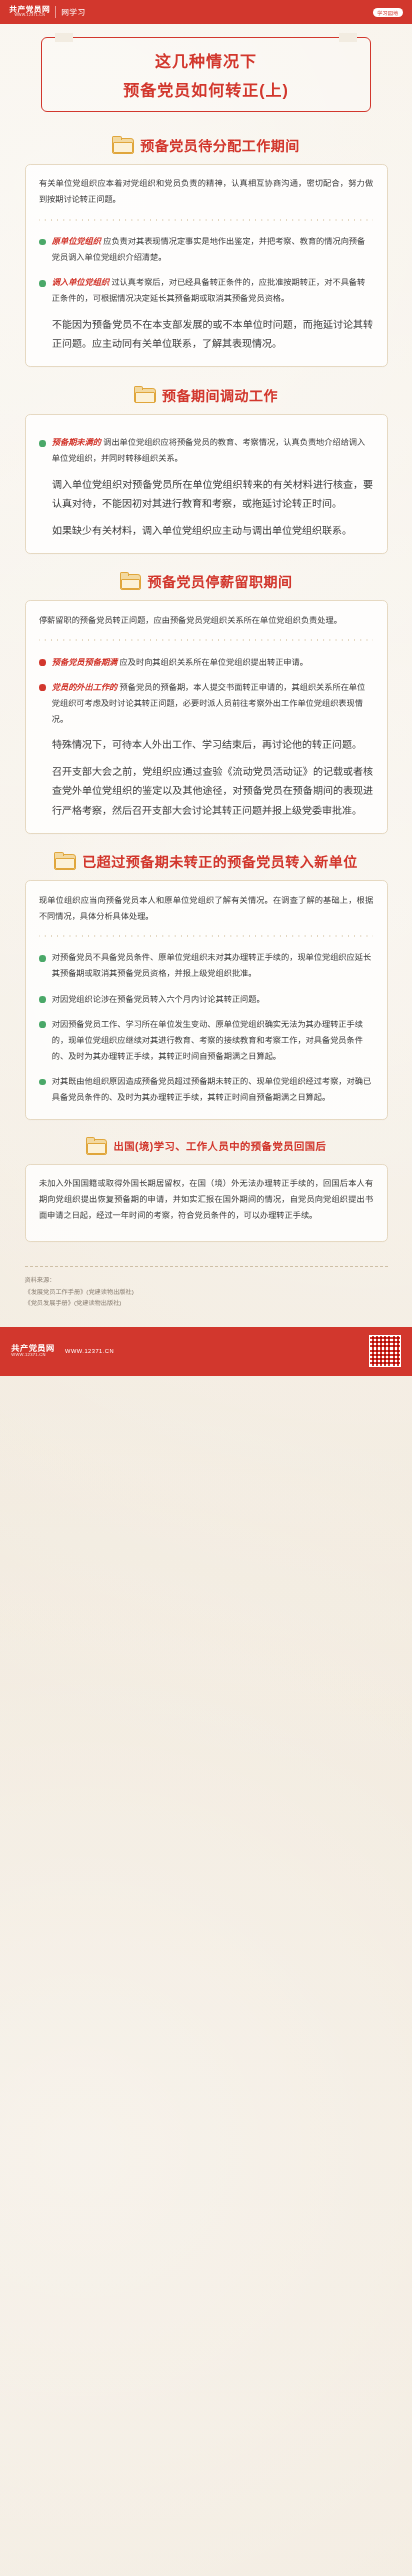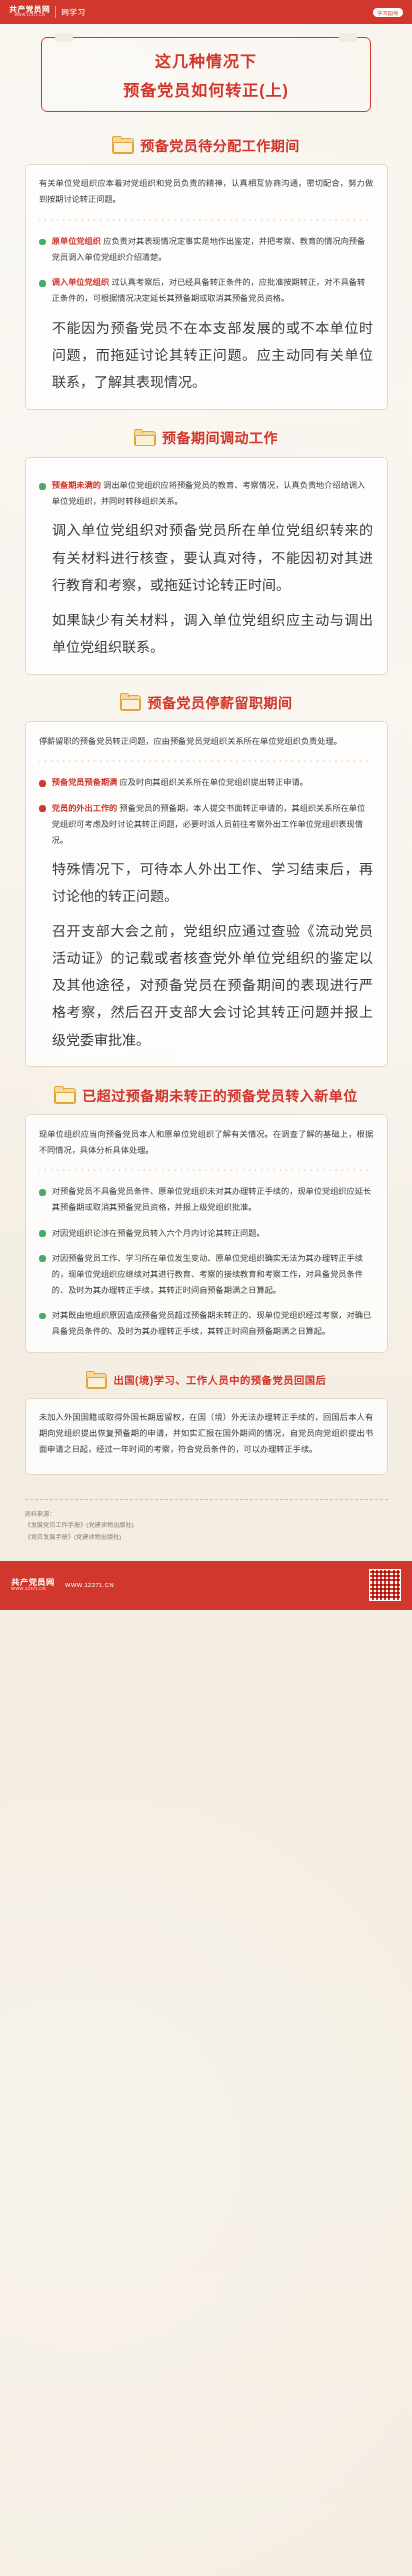--- a/index.html
+++ b/index.html
@@ -193,30 +193,31 @@
   .dot.green { background: #4aa868; }
   .dot.red { background: #d2372d; }
   .dot.hollow-red { background: #fff; border: 1.5px solid #d2372d; }
   .bullet-body { flex: 1 1 auto; }
   .bullet-title {
     font-size: 8.2px;
     font-weight: bold;
     color: #d2372d;
     line-height: 1.85;
     display: inline;
+    font-style: italic;
   }
   .bullet-text {
     font-size: 8.2px;
     line-height: 1.95;
     color: #3c3c3c;
     text-align: justify;
     display: inline;
   }
   .para {
-    font-size: 14px;
+    font-size: 10px;
     line-height: 1.95;
     color: #3c3c3c;
     text-align: justify;
     margin: 7.2px 0 0;
   }
   .para.indent { margin-left: 13px; }
   
   .source {
     width: 363px;
     margin: 24px auto 0;

